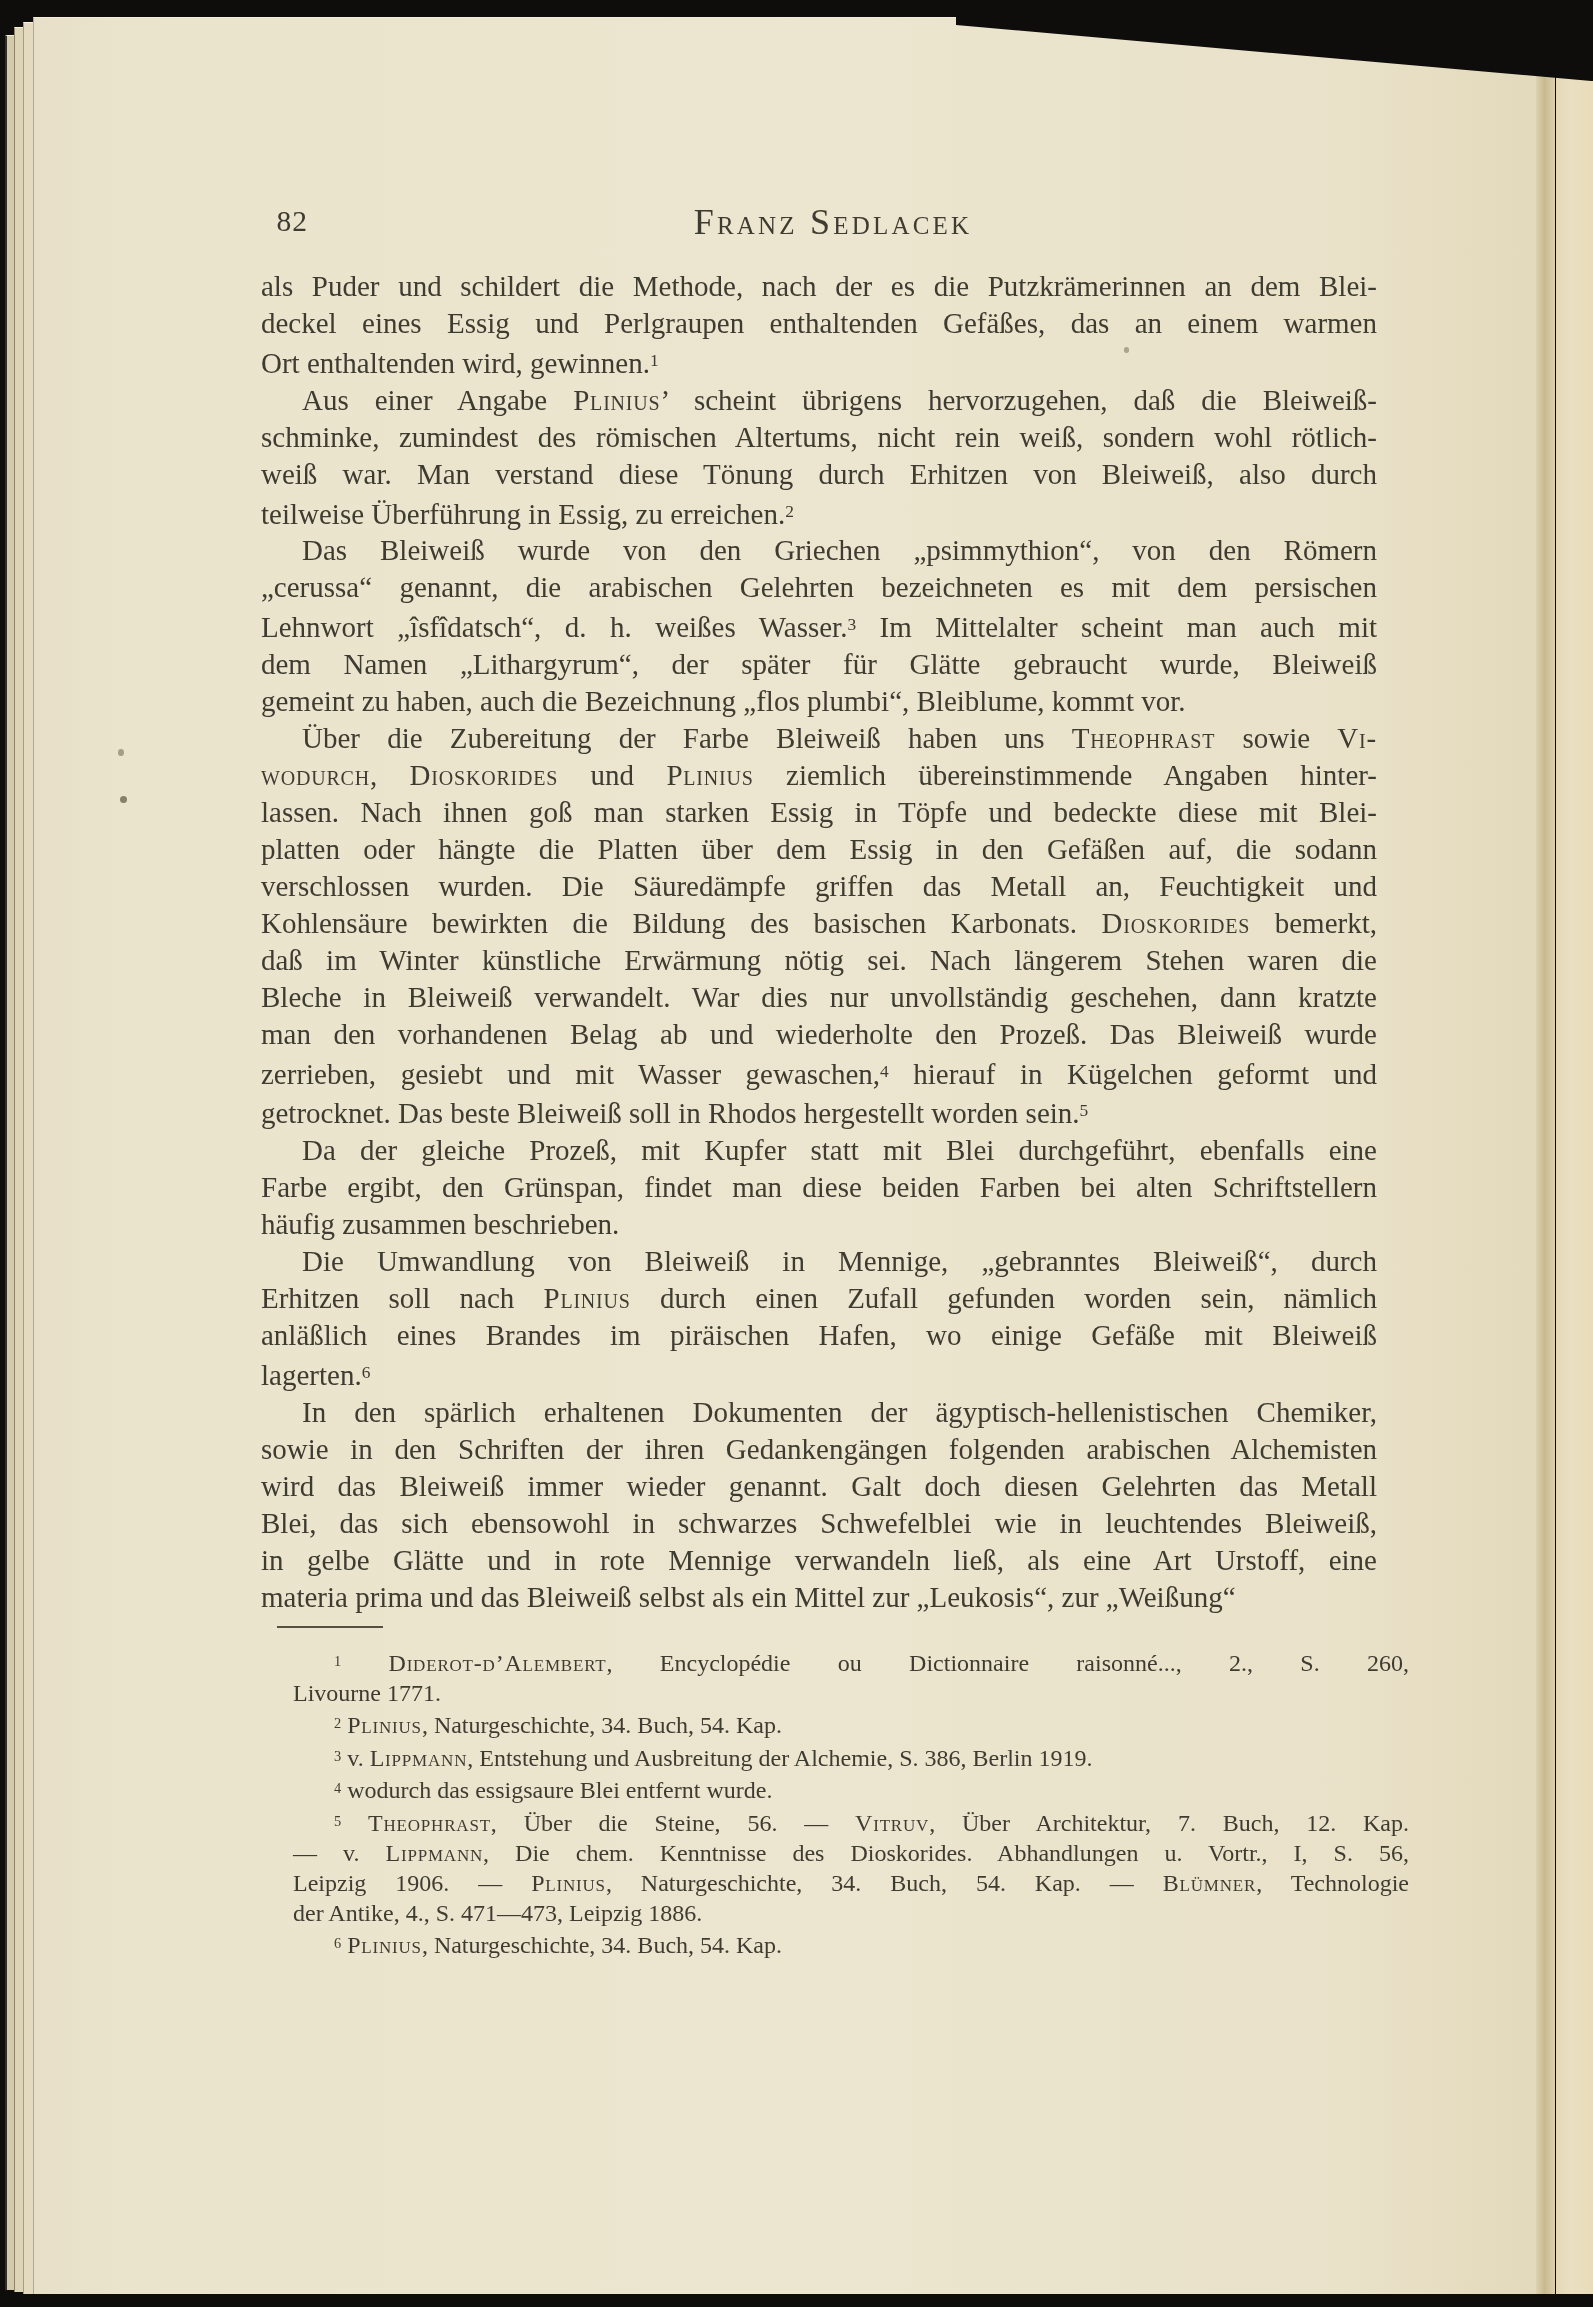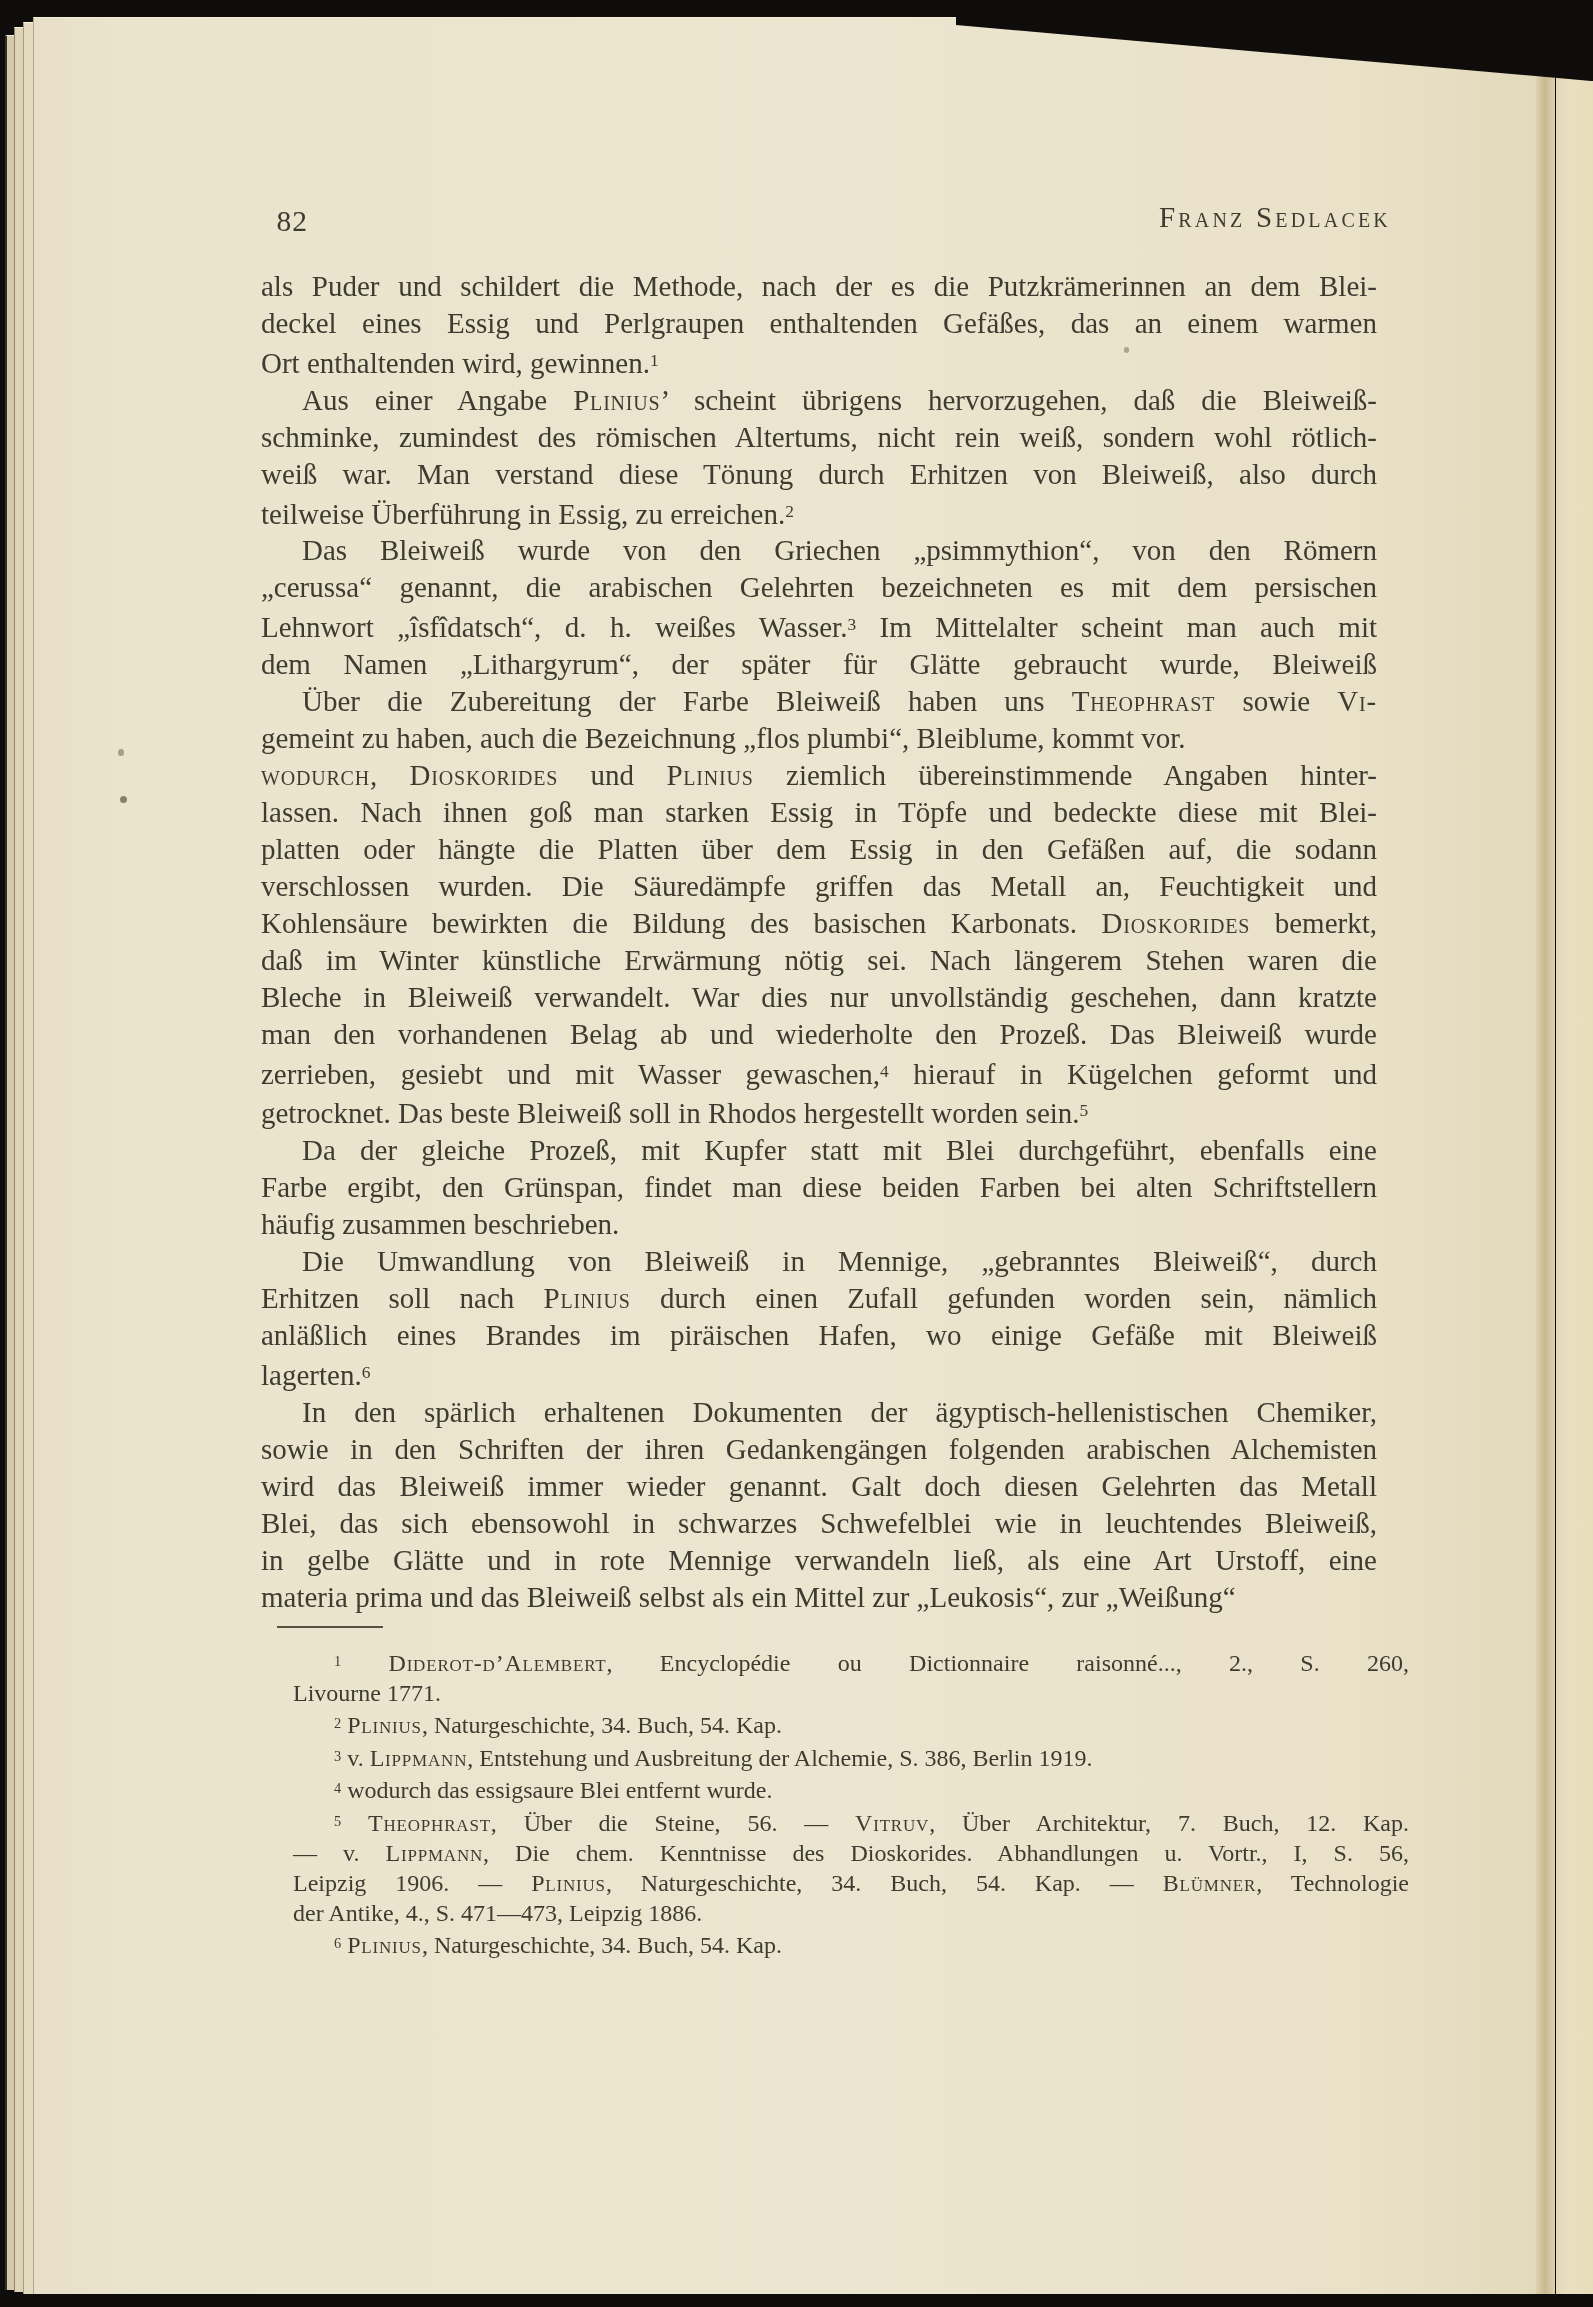--- a/index.html
+++ b/index.html
@@ -34,22 +34,22 @@
   .speck { position:absolute; border-radius:50%; background:#6d6550; }
   .speck-a { left:118px; top:749px;  width:5.6px; height:7.2px; opacity:.55; }
   .speck-b { left:120px; top:796px;  width:7.2px; height:7.2px; opacity:.8; }
   .speck-c { left:1124px; top:347px; width:4.8px; height:5.6px; opacity:.5; }
 
   
   .ink { color:#3e3b31; }
   .header-row { position:absolute; left:275px; top:201px; width:1116px; height:40px; }
   .page-number { position:absolute; left:1.6px; top:4px; font-size:29.5px; letter-spacing:0.8px; }
   .running-header {
-    position:absolute; left:0; right:0; top:0; text-align:right;
-    font-size:29px; font-variant:small-caps; letter-spacing:3.2px;
+    position:absolute; left:0; right:0; top:0; text-align:center;
+    font-size:36px; font-variant:small-caps; letter-spacing:3.2px;
   }
   .body-text {
     position:absolute; left:261px; top:268px; width:1116px;
     font-size:29px; line-height:37px;
   }
   .footnote-rule { position:absolute; left:277px; top:1626px; width:106px; height:2.4px; background:#55513f; }
   .footnotes-text {
     position:absolute; left:293px; top:1646px; width:1116px;
     font-size:24px; line-height:30px;
   }
@@ -84,22 +84,22 @@
     <div class="line"><span class="n">deckel eines Essig und Perlgraupen enthaltenden Gefäßes, das an einem warmen</span></div>
     <div class="line end"><span class="n">Ort enthaltenden wird, gewinnen.</span><span class="sup">1</span></div>
     <div class="line ind"><span class="n">Aus einer Angabe </span><span class="sc">Plinius</span><span class="n">’ scheint übrigens hervorzugehen, daß die Bleiweiß-</span></div>
     <div class="line"><span class="n">schminke, zumindest des römischen Altertums, nicht rein weiß, sondern wohl rötlich-</span></div>
     <div class="line"><span class="n">weiß war. Man verstand diese Tönung durch Erhitzen von Bleiweiß, also durch</span></div>
     <div class="line end"><span class="n">teilweise Überführung in Essig, zu erreichen.</span><span class="sup">2</span></div>
     <div class="line ind"><span class="n">Das Bleiweiß wurde von den Griechen „psimmythion“, von den Römern</span></div>
     <div class="line"><span class="n">„cerussa“ genannt, die arabischen Gelehrten bezeichneten es mit dem persischen</span></div>
     <div class="line"><span class="n">Lehnwort „îsfîdatsch“, d. h. weißes Wasser.</span><span class="sup">3</span><span class="n"> Im Mittelalter scheint man auch mit</span></div>
     <div class="line"><span class="n">dem Namen „Lithargyrum“, der später für Glätte gebraucht wurde, Bleiweiß</span></div>
+    <div class="line end"><span class="n">gemeint zu haben, auch die Bezeichnung „flos plumbi“, Bleiblume, kommt vor.</span></div>
     <div class="line ind"><span class="n">Über die Zubereitung der Farbe Bleiweiß haben uns </span><span class="sc">Theophrast</span><span class="n"> sowie </span><span class="sc">Vi-</span></div>
-    <div class="line end"><span class="n">gemeint zu haben, auch die Bezeichnung „flos plumbi“, Bleiblume, kommt vor.</span></div>
     <div class="line"><span class="sc">wodurch</span><span class="n">, </span><span class="sc">Dioskorides</span><span class="n"> und </span><span class="sc">Plinius</span><span class="n"> ziemlich übereinstimmende Angaben hinter-</span></div>
     <div class="line"><span class="n">lassen. Nach ihnen goß man starken Essig in Töpfe und bedeckte diese mit Blei-</span></div>
     <div class="line"><span class="n">platten oder hängte die Platten über dem Essig in den Gefäßen auf, die sodann</span></div>
     <div class="line"><span class="n">verschlossen wurden. Die Säuredämpfe griffen das Metall an, Feuchtigkeit und</span></div>
     <div class="line"><span class="n">Kohlensäure bewirkten die Bildung des basischen Karbonats. </span><span class="sc">Dioskorides</span><span class="n"> bemerkt,</span></div>
     <div class="line"><span class="n">daß im Winter künstliche Erwärmung nötig sei. Nach längerem Stehen waren die</span></div>
     <div class="line"><span class="n">Bleche in Bleiweiß verwandelt. War dies nur unvollständig geschehen, dann kratzte</span></div>
     <div class="line"><span class="n">man den vorhandenen Belag ab und wiederholte den Prozeß. Das Bleiweiß wurde</span></div>
     <div class="line"><span class="n">zerrieben, gesiebt und mit Wasser gewaschen,</span><span class="sup">4</span><span class="n"> hierauf in Kügelchen geformt und</span></div>
     <div class="line end"><span class="n">getrocknet. Das beste Bleiweiß soll in Rhodos hergestellt worden sein.</span><span class="sup">5</span></div>

